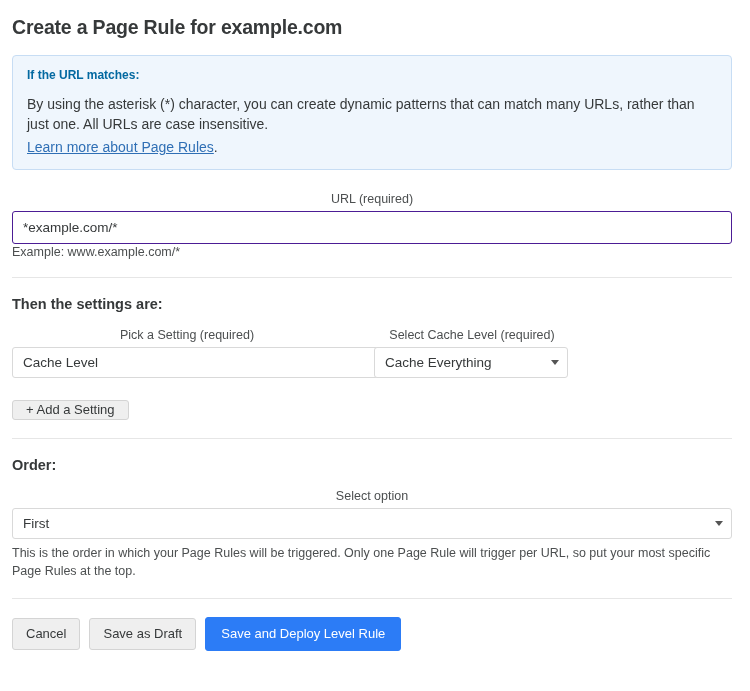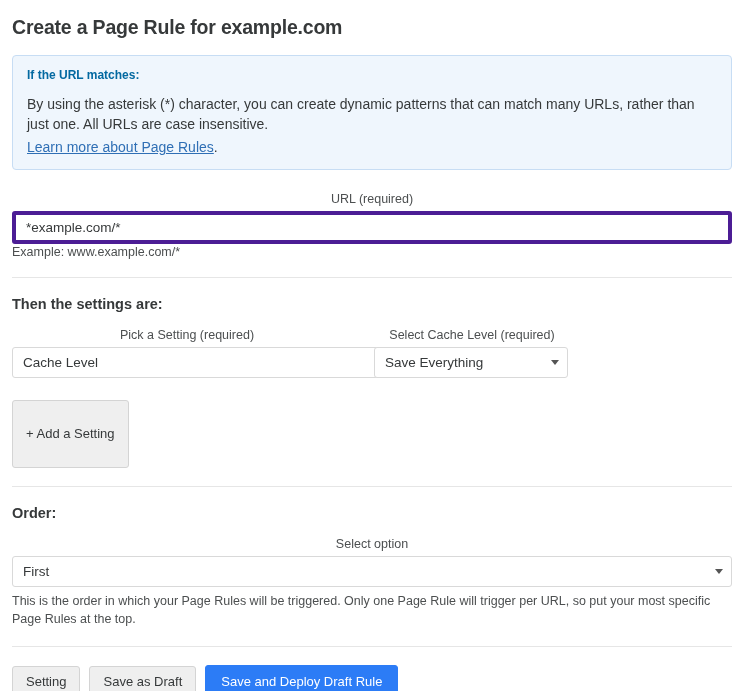--- a/index.html
+++ b/index.html
@@ -63,21 +63,21 @@
   .field-label {
     font-size: 12.5px;
     color: #4c4f50;
     margin-bottom: 5px;
     text-align: center;
   }
   .text-input {
     box-sizing: border-box;
     width: 100%;
     height: 33px;
-    border: 4px solid #4c1d95;
+    border: 1px solid #4c1d95;
     border-radius: 3px;
     background: #fff;
     font-size: 13.5px;
     color: #36393a;
     padding: 0 10px;
     outline: none;
     font-family: "Liberation Sans", sans-serif;
   }
   .help-text {
     font-size: 12.5px;
@@ -159,21 +159,21 @@
     font-family: "Liberation Sans", sans-serif;
     cursor: pointer;
     border: 1px solid #d4d4d4;
     background: #efefef;
     color: #36393a;
     padding: 8px 13px;
     line-height: 14px;
   }
   .btn-add {
     margin-top: 22px;
-    padding: 26px 13px;
+    padding: 2px 13px;
   }
   .btn-primary {
     background: #2c7cf6;
     border-color: #2c7cf6;
     color: #ffffff;
     padding: 9px 15px;
   }
   .footer-row {
     display: flex;
     align-items: center;
@@ -215,21 +215,21 @@
       <div class="select-wrap w-setting">
         <span class="select-value">Cache Level</span>
         <span class="select-arrow-box">
             <span class="caret"></span>
           </span>
       </div>
     </div>
     <div class="col-cache">
       <div class="field-label">Select Cache Level (required)</div>
       <div class="select-wrap w-cache">
-        <span class="select-value">Save Everything</span>
+        <span class="select-value">Cache Everything</span>
         <span class="select-arrow-box plain">
             <span class="caret"></span>
           </span>
       </div>
     </div>
   </div>
 
   <button class="btn btn-add">+ Add a Setting</button>
 
   <hr class="divider">
@@ -241,18 +241,18 @@
     <span class="select-value">First</span>
     <span class="select-arrow-box plain">
         <span class="caret"></span>
       </span>
   </div>
   <div class="order-help">This is the order in which your Page Rules will be triggered. Only one Page Rule will trigger per URL, so put your most specific Page Rules at the top.</div>
 
   <hr class="divider">
 
   <div class="footer-row">
-    <button class="btn">Setting</button>
+    <button class="btn">Cancel</button>
     <button class="btn">Save as Draft</button>
-    <button class="btn btn-primary">Save and Deploy Draft Rule</button>
+    <button class="btn btn-primary">Save and Deploy Level Rule</button>
   </div>
 
 </div>
 
 </body></html>

